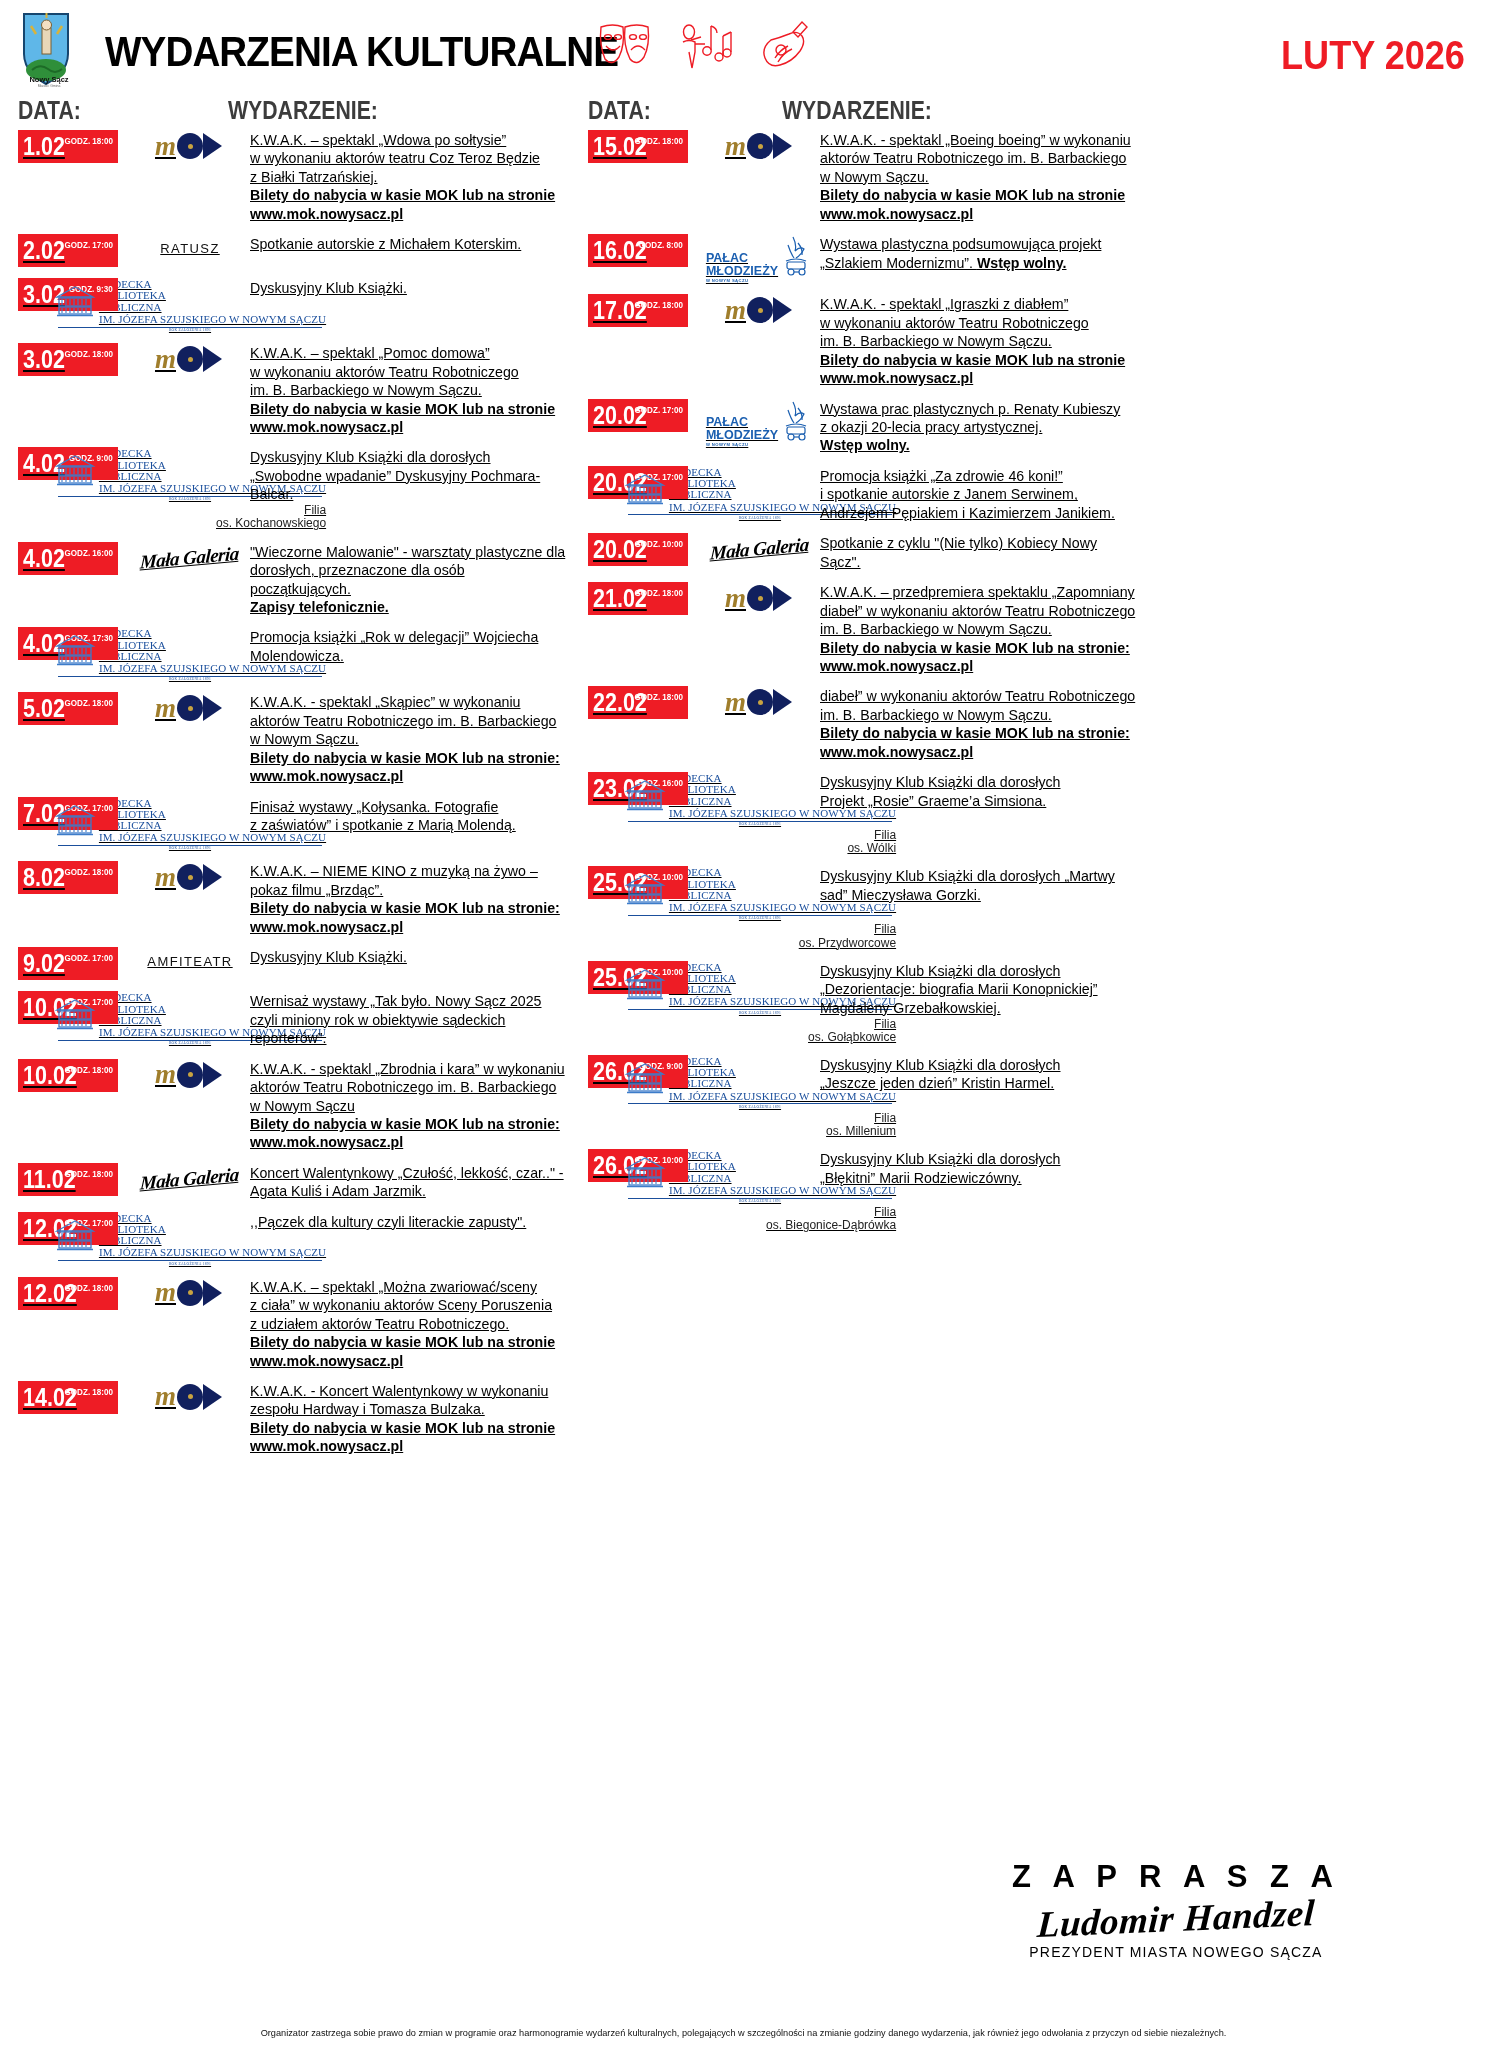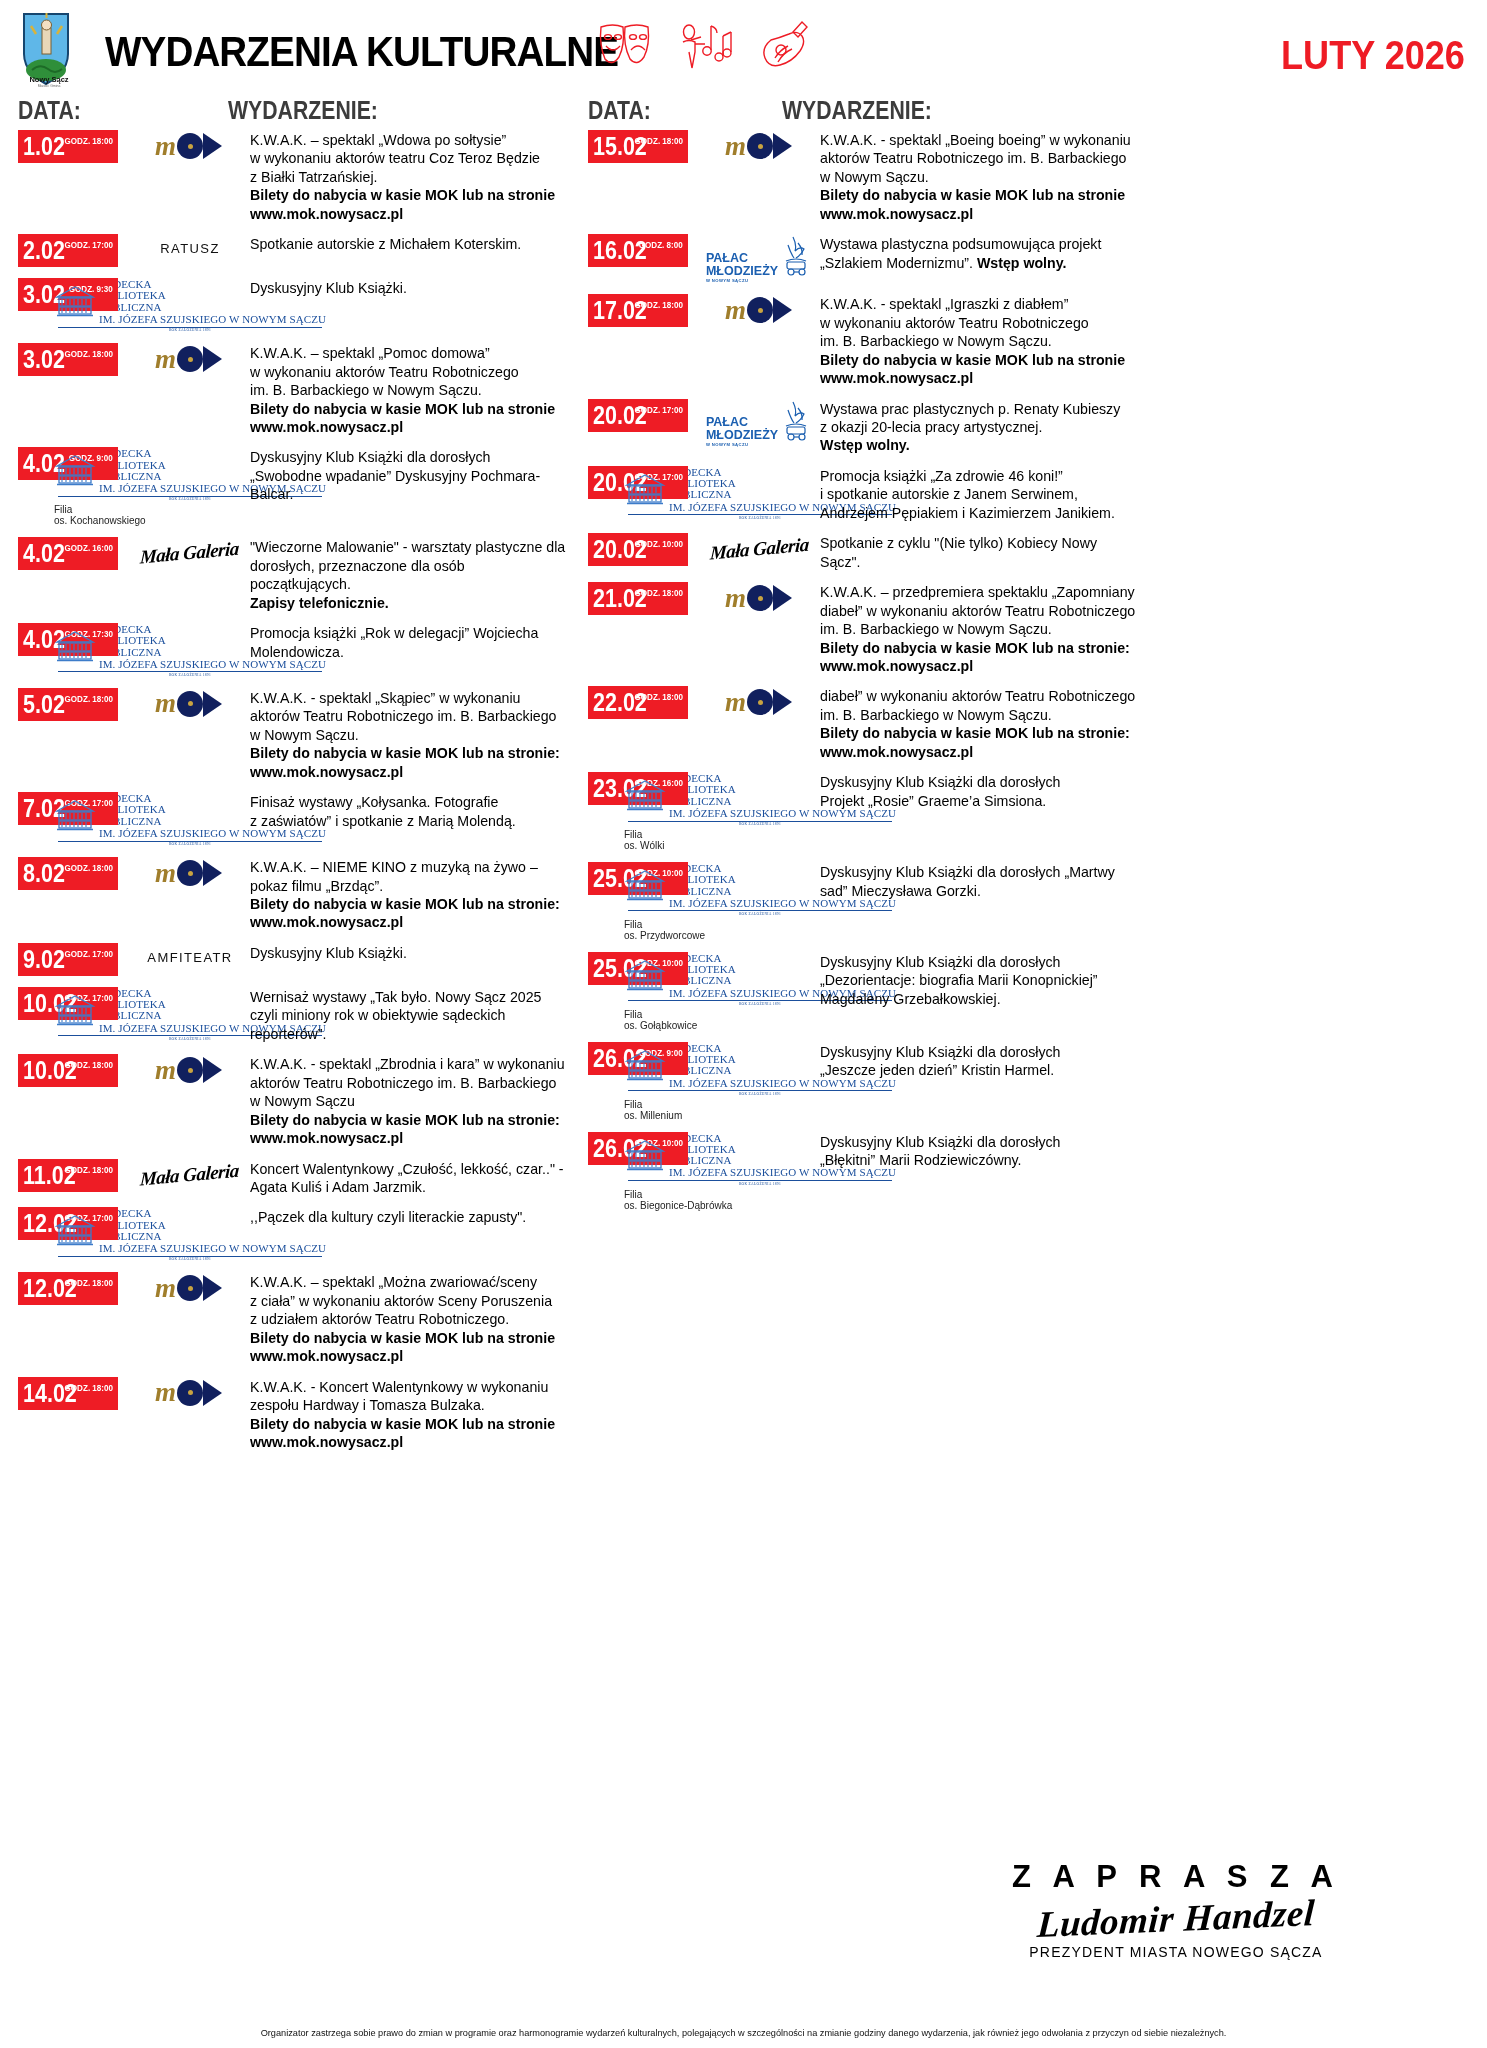--- a/index.html
+++ b/index.html
@@ -45,21 +45,21 @@
     font-weight:bold; font-size:25px; color:#3c3c3c;
     transform:scaleX(0.85); transform-origin:left center;
     white-space:nowrap;
   }
   .chead.l-data { left:18px; }
   .chead.l-ev   { left:228px; }
   .chead.r-data { left:588px; }
   .chead.r-ev   { left:782px; }
 
   
-  .columns { position:relative; display:flex; }
+  .columns { position:relative; display:flex;text-decoration:underline; }
   .col { position:relative; }
   .col-left  { width:588px; padding-left:18px; }
   .col-right { width:899px; padding-left:0px; }
 
   .ev {
     display:flex; align-items:flex-start;
     margin-bottom:11px;
   }
   .badge {
     background:#ee1c25; color:#fff;
@@ -143,22 +143,22 @@
     font-size:3.6px; color:#1b4f9c; letter-spacing:0.1px;
     margin-top:1px; font-family:"Liberation Serif", serif;
     white-space:nowrap;
   }
   .bib-rule { height:1px; background:#1b4f9c; margin:1.5px 4px 0.5px 4px; }
   .bib-sub2 {
     font-size:3.6px; color:#1b4f9c; letter-spacing:0.3px;
     font-family:"Liberation Serif", serif;
   }
   .filia {
-    margin-top:3px; font-size:10px; color:#222;
-    line-height:1.1; text-align:left;
+    margin-top:3px; font-size:12px; color:#222;
+    line-height:1.1; text-align:right;
     font-family:"Liberation Sans", sans-serif;
   }
 
   
   .palac { text-align:center; position:relative; }
   .palac-row { display:flex; align-items:flex-end; justify-content:center; }
   .palac-words {
     font-family:"Liberation Sans", sans-serif;
     font-weight:bold; color:#1b5fb0;
     font-size:12.5px; line-height:1.04; text-align:left;

